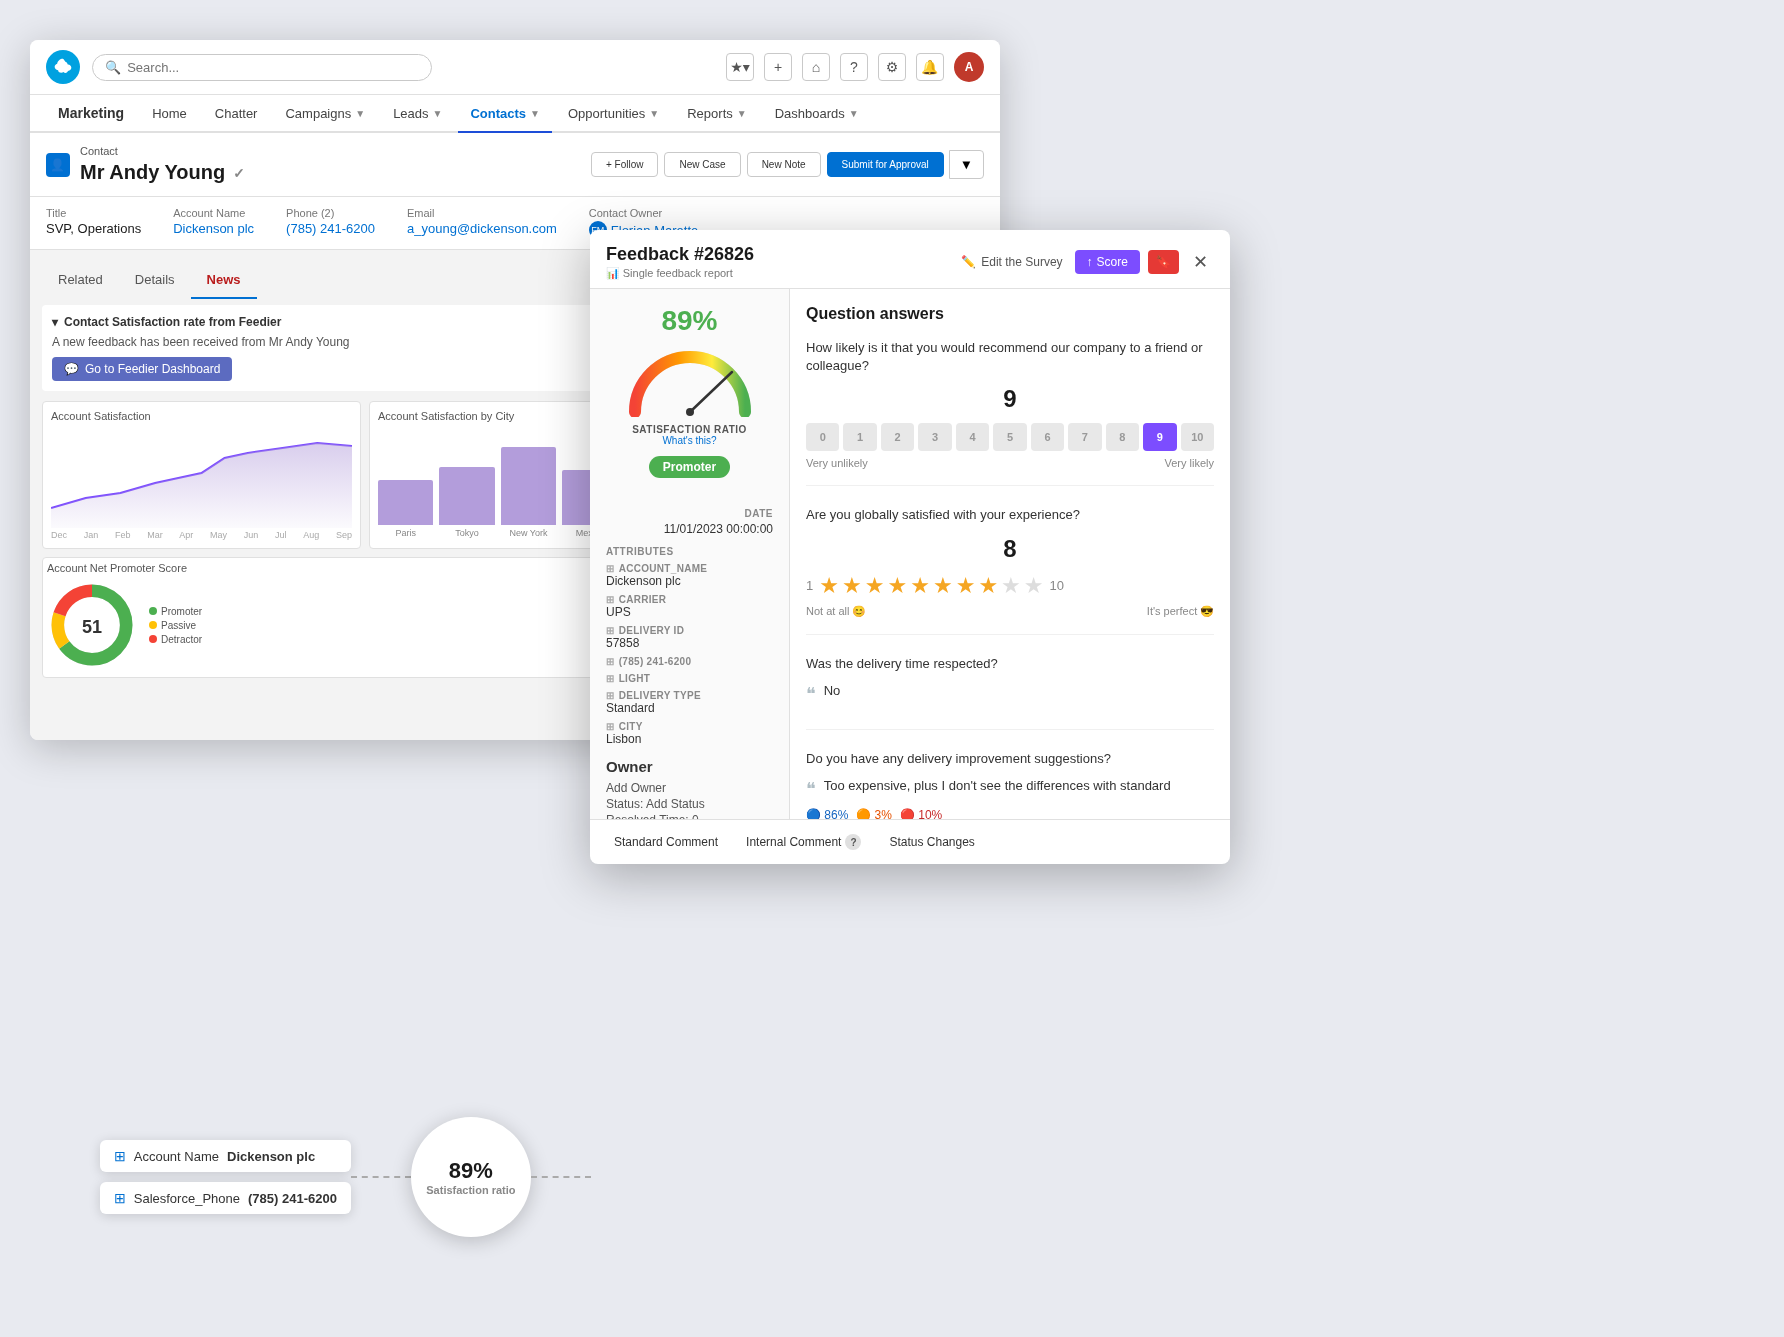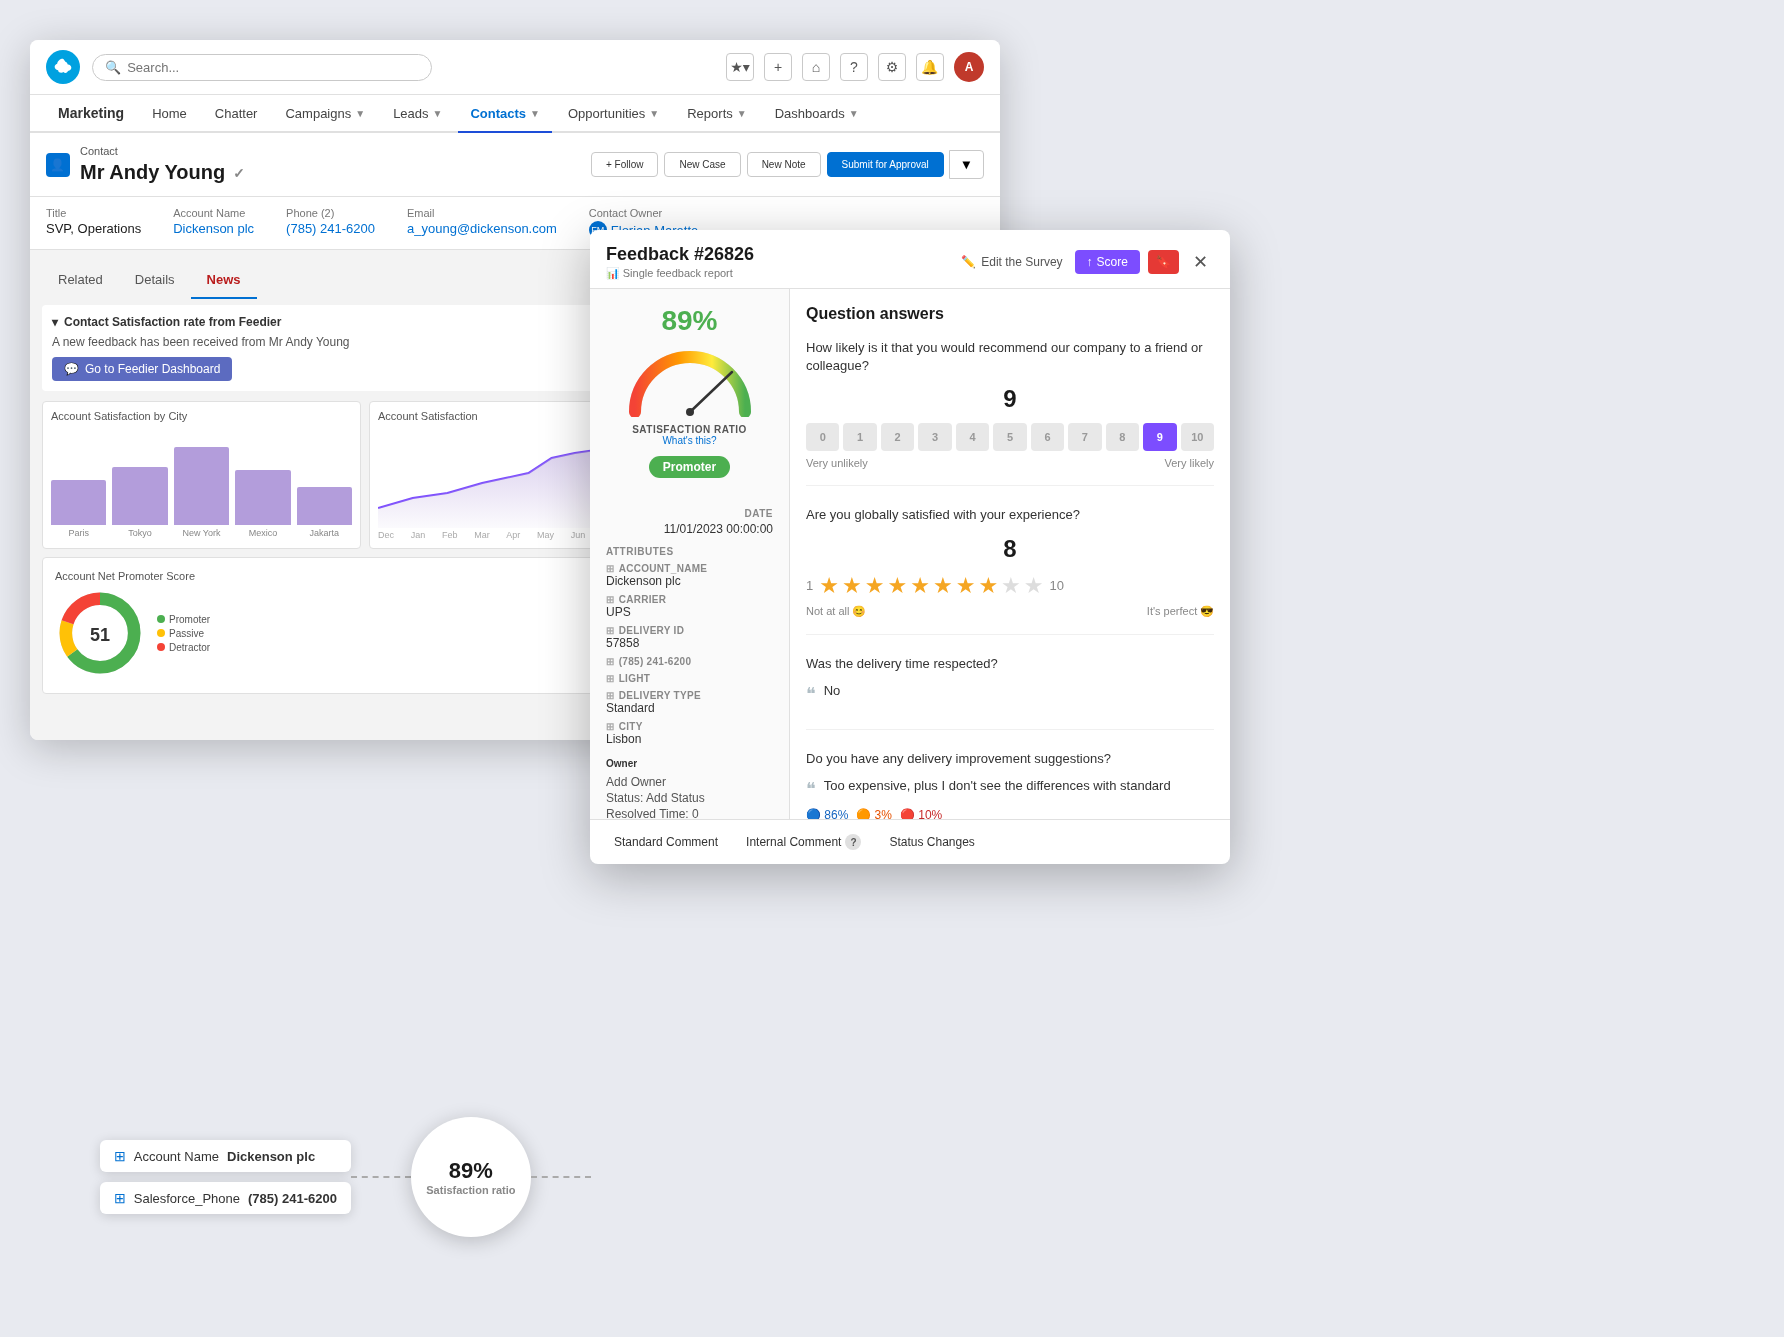--- a/index.html
+++ b/index.html
@@ -315,21 +315,21 @@
     }
     .bar-label { font-size: 9px; color: #888; }
 
     
     .line-chart-svg { width: 100%; height: 100%; }
 
     
     .donut-card {
       background: #fff;
       border-radius: 4px;
-      padding: 12px;
+      padding: 4px;
       border: 1px solid #e0e0e0;
     }
     .donut-chart-area {
       display: flex;
       align-items: center;
       gap: 12px;
     }
     .donut-svg { width: 90px; height: 90px; }
     .donut-legend { font-size: 10px; color: #555; }
     .legend-item { display: flex; align-items: center; gap: 4px; margin-bottom: 3px; }
@@ -505,21 +505,21 @@
       font-weight: 700;
       letter-spacing: 0.3px;
       text-transform: uppercase;
       display: flex; align-items: center; gap: 4px;
     }
     .attr-value { font-size: 12px; color: #333; }
     .attr-icon { font-size: 10px; color: #aaa; }
 
     .owner-section { margin-top: 12px; }
     .owner-title {
-      font-size: 10px;
+      font-size: 15px;
       font-weight: 700;
       color: #333;
       margin-bottom: 6px;
     }
     .owner-detail { font-size: 12px; color: #555; margin-bottom: 2px; }
 
     
     .modal-right {
       flex: 1;
       padding: 16px;
@@ -792,20 +792,48 @@
           <span>Contact Satisfaction rate from Feedier</span>
         </div>
         <div class="news-text">A new feedback has been received from Mr Andy Young</div>
         <button class="btn-feedier">
           <span>💬</span>
           <span>Go to Feedier Dashboard</span>
         </button>
       </div>
 
       <div class="charts-grid">
+
+        <div class="chart-card">
+          <div class="chart-title">Account Satisfaction</div>
+          <div class="chart-area" style="height:100px;">
+            <svg class="line-chart-svg" viewBox="0 0 260 100" preserveAspectRatio="none">
+              <defs>
+                <linearGradient id="lineGrad" x1="0" y1="0" x2="0" y2="1">
+                  <stop offset="0%" stop-color="#b39ddb" stop-opacity="0.5"></stop>
+                  <stop offset="100%" stop-color="#b39ddb" stop-opacity="0.05"></stop>
+                </linearGradient>
+              </defs>
+              <path d="M0,80 L30,70 L60,65 L90,55 L110,50 L130,45 L150,30 L170,25 L200,20 L230,15 L260,18" stroke="#7c4dff" stroke-width="2" fill="none"></path>
+              <path d="M0,80 L30,70 L60,65 L90,55 L110,50 L130,45 L150,30 L170,25 L200,20 L230,15 L260,18 L260,100 L0,100 Z" fill="url(#lineGrad)"></path>
+            </svg>
+          </div>
+          <div style="display:flex;justify-content:space-between;font-size:9px;color:#aaa;margin-top:2px;">
+            <span>Dec</span>
+              <span>Jan</span>
+              <span>Feb</span>
+              <span>Mar</span>
+              <span>Apr</span>
+              <span>May</span>
+              <span>Jun</span>
+              <span>Jul</span>
+              <span>Aug</span>
+              <span>Sep</span>
+          </div>
+        </div>
 
         <div class="chart-card">
           <div class="chart-title">Account Satisfaction by City</div>
           <div class="chart-area">
             <div class="bar-chart">
               <div class="bar-col">
                 <div class="bar" style="height:45px;"></div>
                 <span class="bar-label">Paris</span>
               </div>
               <div class="bar-col">
@@ -820,48 +848,20 @@
                 <div class="bar" style="height:55px;"></div>
                 <span class="bar-label">Mexico</span>
               </div>
               <div class="bar-col">
                 <div class="bar" style="height:38px;"></div>
                 <span class="bar-label">Jakarta</span>
               </div>
             </div>
           </div>
         </div>
-
-        <div class="chart-card">
-          <div class="chart-title">Account Satisfaction</div>
-          <div class="chart-area" style="height:100px;">
-            <svg class="line-chart-svg" viewBox="0 0 260 100" preserveAspectRatio="none">
-              <defs>
-                <linearGradient id="lineGrad" x1="0" y1="0" x2="0" y2="1">
-                  <stop offset="0%" stop-color="#b39ddb" stop-opacity="0.5"></stop>
-                  <stop offset="100%" stop-color="#b39ddb" stop-opacity="0.05"></stop>
-                </linearGradient>
-              </defs>
-              <path d="M0,80 L30,70 L60,65 L90,55 L110,50 L130,45 L150,30 L170,25 L200,20 L230,15 L260,18" stroke="#7c4dff" stroke-width="2" fill="none"></path>
-              <path d="M0,80 L30,70 L60,65 L90,55 L110,50 L130,45 L150,30 L170,25 L200,20 L230,15 L260,18 L260,100 L0,100 Z" fill="url(#lineGrad)"></path>
-            </svg>
-          </div>
-          <div style="display:flex;justify-content:space-between;font-size:9px;color:#aaa;margin-top:2px;">
-            <span>Dec</span>
-              <span>Jan</span>
-              <span>Feb</span>
-              <span>Mar</span>
-              <span>Apr</span>
-              <span>May</span>
-              <span>Jun</span>
-              <span>Jul</span>
-              <span>Aug</span>
-              <span>Sep</span>
-          </div>
-        </div>
       </div>
 
       <div class="donut-card">
         <div class="chart-title">Account Net Promoter Score</div>
         <div class="donut-chart-area">
           <div style="position:relative;display:inline-block;">
             <svg class="donut-svg" viewBox="0 0 100 100">
               <circle cx="50" cy="50" r="38" fill="none" stroke="#e0e0e0" stroke-width="14"></circle>
 
               <circle cx="50" cy="50" r="38" fill="none" stroke="#4caf50" stroke-width="14" stroke-dasharray="155 84" stroke-dashoffset="0" transform="rotate(-90 50 50)"></circle>

